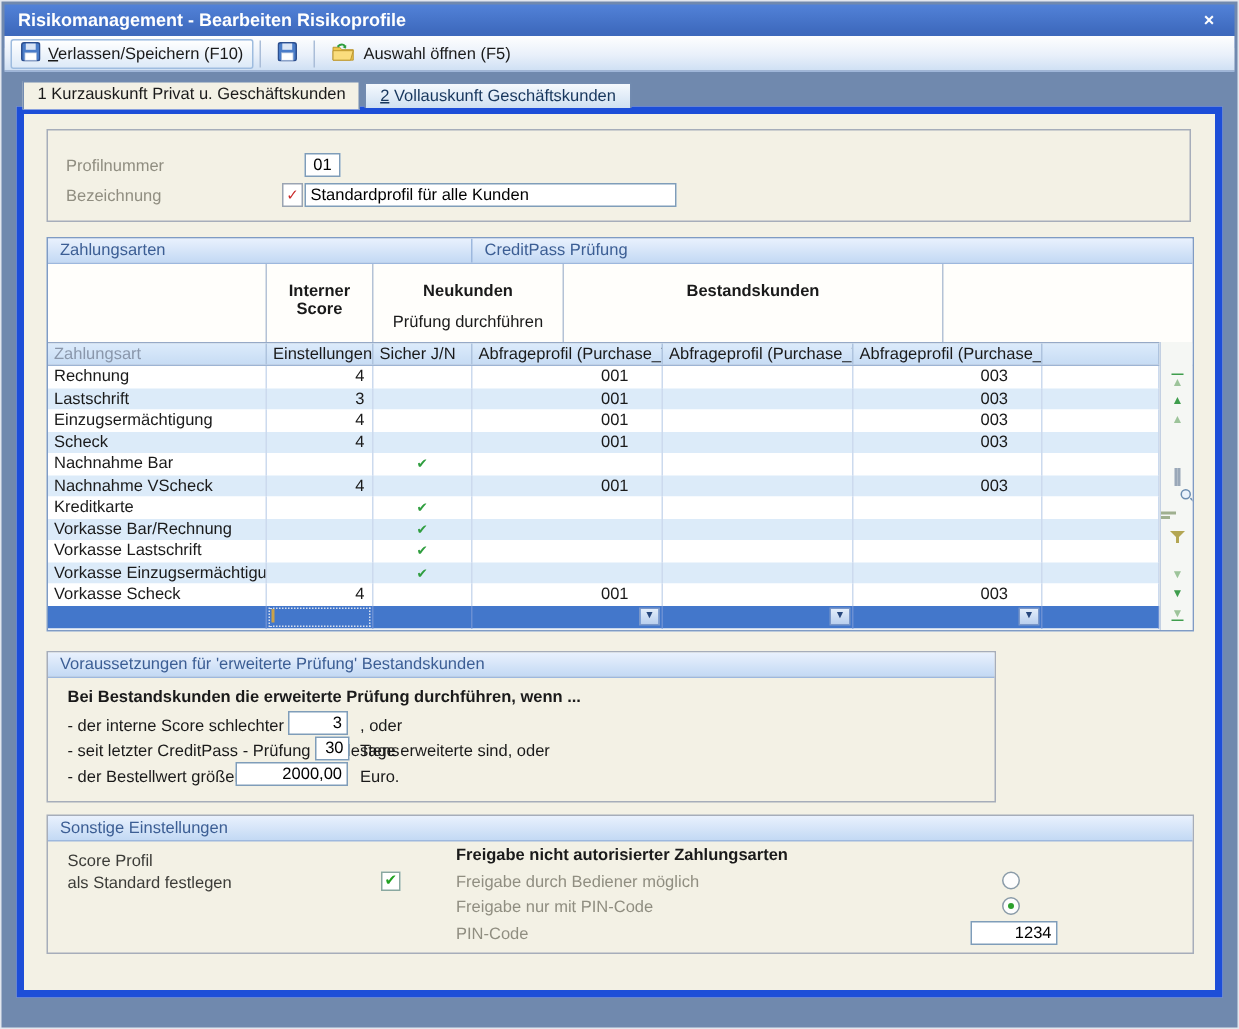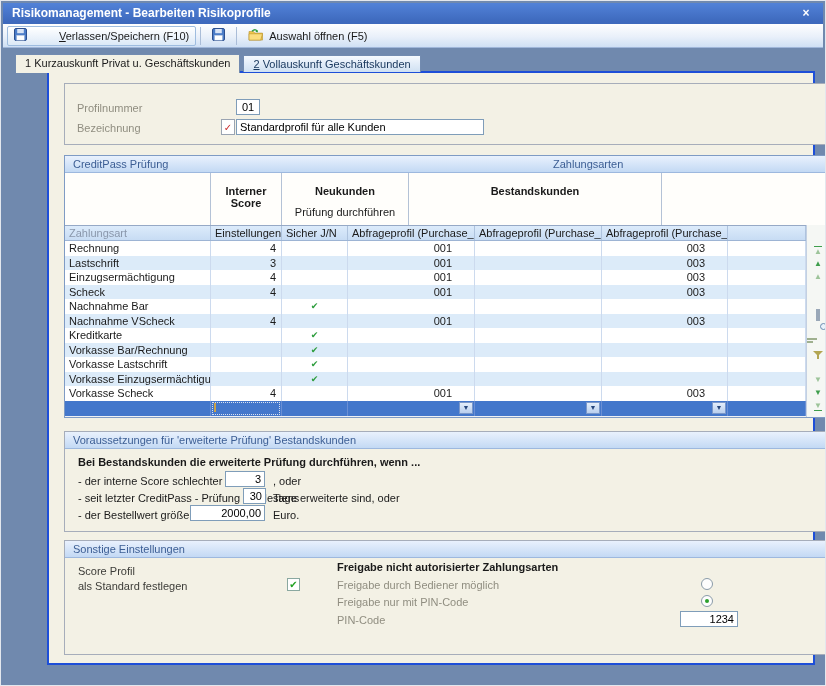--- a/index.html
+++ b/index.html
@@ -15,35 +15,35 @@
   .titlebar .close { position:absolute; right:8px; top:0; width:18px; text-align:center;
     font-weight:bold; font-size:12px; cursor:default; }
 
   
   .toolbar { position:absolute; top:23px; left:2px; right:2px; height:24px;
     background:linear-gradient(180deg,#fefefe 0%,#e9f0fa 55%,#cfe0f4 100%);
     border-bottom:1px solid #9fb6d9; display:flex; align-items:center; padding-left:4px; }
   .tb-btn { display:flex; align-items:center; gap:5px; height:20px; padding:0 6px;
     background:transparent; border:1px solid transparent; font-family:inherit; font-size:11px; color:#1a1a1a; }
   .tb-btn.raised { border:1px solid #9ebcdf; background:linear-gradient(180deg,#ffffff,#dce9f7); border-radius:2px; }
-  .tb-btn .lbl { display:inline-block;margin-left:27px; }
+  .tb-btn .lbl { display:inline-block; }
   .tb-btn .lbl::first-letter { text-decoration:underline; }
   .tb-sep { width:1px; height:18px; background:#aabdd8; margin:0 4px; }
 
   
   .tabstrip { position:absolute; top:52px; left:14px; display:flex; align-items:flex-end; z-index:3; }
   .tab { padding:2px 9px 3px 9px; font-size:11px; border:1px solid #728bb0; border-bottom:none; cursor:default; }
   .tab.active { background:#f3f1e5; height:19px; position:relative; top:1px; z-index:4; }
   .tab.inactive { background:linear-gradient(180deg,#f5f9fe,#cfe0f2); height:17px; margin-left:3px; color:#17365c; }
   .tab.inactive .tlbl { display:inline-block; }
   .tab.inactive .tlbl::first-letter { text-decoration:underline; }
 
   
   .panel { position:absolute; left:10px; right:10px; top:70px; bottom:20px;
-    background:#f3f1e5; border:2px solid #1d4ed8; z-index:2;margin-left:36px; }
+    background:#f3f1e5; border:5px solid #1d4ed8; z-index:2; }
 
   .groupbox { position:absolute; border:1px solid #a6adba; background:#f3f1e5; }
   .gband { height:17px; line-height:16px; padding-left:8px; color:#3c5e94;
     background:linear-gradient(180deg,#e9f1fd,#c3d9f4); border-bottom:1px solid #9db8de; }
 
   label.gray { color:#908e81; }
   .txt { border:1px solid #7f9db9; background:#fff; font-family:inherit; font-size:11px; height:16px; padding:0 3px; }
 
   
   .g1 { left:15px; top:10px; width:763px; height:62px; }
@@ -114,33 +114,33 @@
   .search-ic { position:relative; width:12px; height:12px; margin:0 auto; }
   .search-ic i { position:absolute; left:2px; top:1px; width:7px; height:7px; border:1px solid #6b8cb0; border-radius:50%; background:#eaf2fb; }
   .search-ic u { position:absolute; left:8px; top:8px; width:4px; height:1px; background:#6b8cb0; transform:rotate(45deg); text-decoration:none; }
   .sort-ic { margin:0 auto; width:11px; height:9px; }
   .sort-ic i { display:block; height:2px; background:#9fb08f; margin-top:1px; }
   .sort-ic i.s1 { width:10px; } .sort-ic i.s2 { width:6px; }
   .filter-ic { margin:0 auto; width:0; height:0; border-left:5px solid transparent; border-right:5px solid transparent; border-top:5px solid #b3a653; }
   .filter-stem { margin:-1px auto 0; width:2px; height:4px; background:#b3a653; }
 
   
-  .g3 { left:15px; top:358px; width:766px; height:101px; }
+  .g3 { left:15px; top:358px; width:633px; height:101px; }
   .g3 .intro { position:absolute; left:13px; top:24px; font-weight:bold; }
   .pline { position:absolute; left:13px; height:16px; line-height:16px; }
   .pl1 { top:41px; } .pl2 { top:58px; } .pl3 { top:75px; }
   .pinp { position:absolute; text-align:right; }
   .pi1 { left:160px; top:39px; width:40px; }
   .pi2 { left:178px; top:56px; width:23px; }
   .pi3 { left:125px; top:73px; width:75px; }
   .psuf { position:absolute; left:208px; height:16px; line-height:16px; }
   .ps1 { top:41px; } .ps2 { top:58px; } .ps3 { top:75px; }
 
   
-  .g4 { left:15px; top:467px; width:765px; height:115px; }
+  .g4 { left:15px; top:467px; width:765px; height:93px; }
   .g4 .l1 { position:absolute; left:13px; top:24px; color:#3c3c38; }
   .g4 .l2 { position:absolute; left:13px; top:39px; color:#3c3c38; }
   .checkbox { position:absolute; left:222px; top:37px; width:13px; height:13px; background:#fff;
     border:1px solid #8aa8a0; color:#21a121; font-size:10px; line-height:12px; text-align:center; }
   .g4 .rtitle { position:absolute; left:272px; top:20px; font-weight:bold; }
   .g4 .rrow1 { position:absolute; left:272px; top:38px; }
   .g4 .rrow2 { position:absolute; left:272px; top:55px; }
   .g4 .rrow3 { position:absolute; left:272px; top:73px; }
   .radio { position:absolute; left:636px; width:12px; height:12px; border:1px solid #8a9ba8;
     border-radius:50%; background:#fdfdfd; }
@@ -204,22 +204,22 @@
     <div class="groupbox g1">
       <label class="gray row1">Profilnummer</label>
       <input class="txt inp-nr" value="01" style="">
       <label class="gray row2">Bezeichnung</label>
       <span class="chk-icon">✓</span>
       <input class="txt inp-name" value="Standardprofil für alle Kunden" style="">
     </div>
 
     <div class="groupbox grid">
       <div class="gband">
+        <div class="bc bc1">Zahlungsarten</div>
         <div class="bc bc2">CreditPass Prüfung</div>
-        <div class="bc bc1">Zahlungsarten</div>
       </div>
 
       <div class="ghead">
         <div class="gh gw1"></div>
         <div class="gh gw2">
             <span class="gh-b">Interner Score</span>
           </div>
         <div class="gh gw4">
           <span class="gh-b">Neukunden</span>
           <span class="gh-s">Prüfung durchführen</span>

